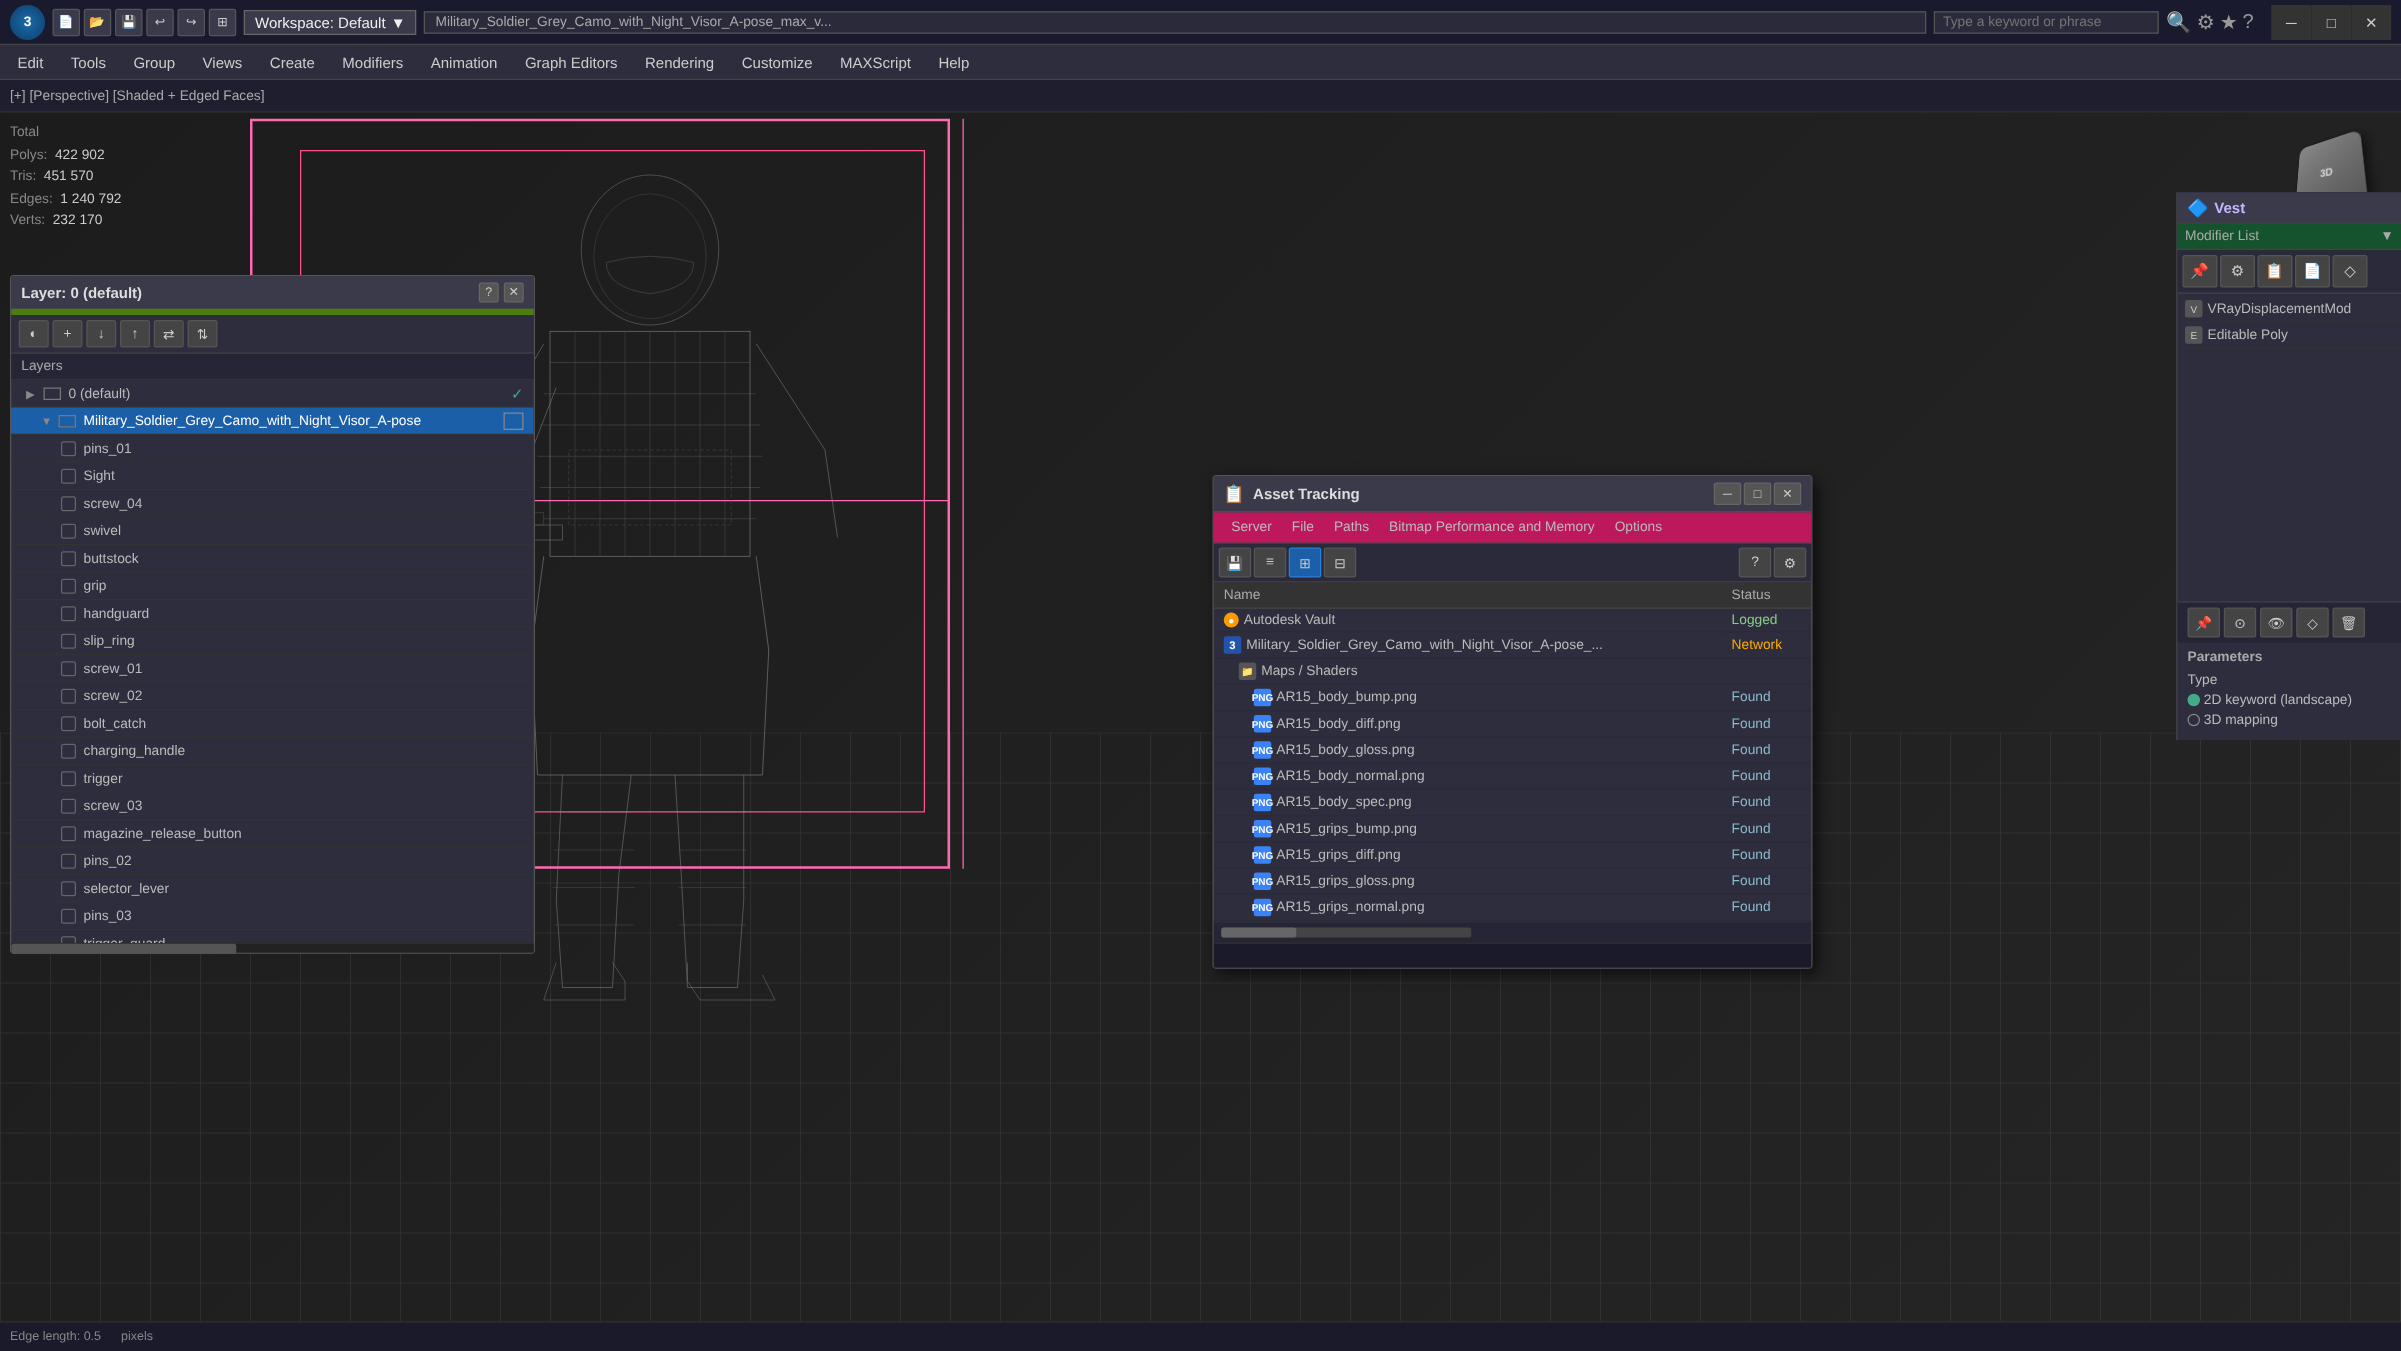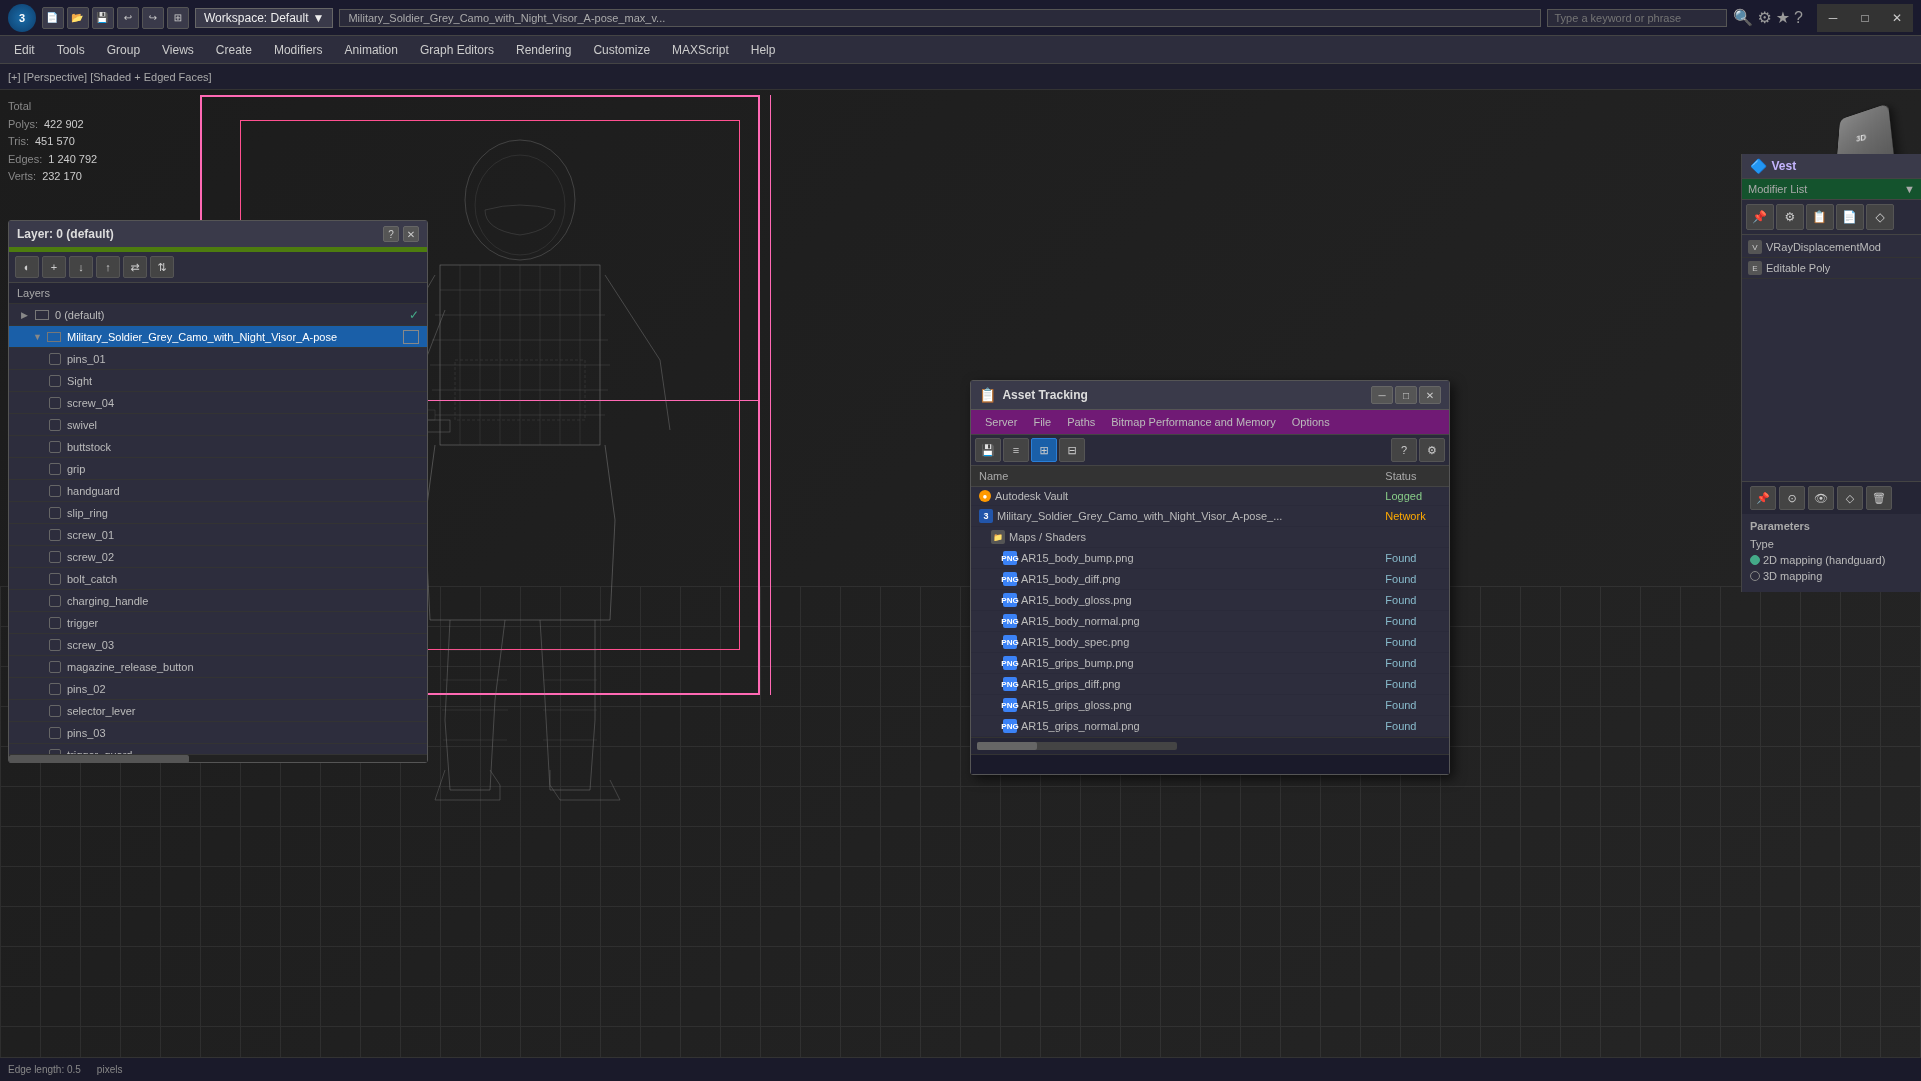--- a/index.html
+++ b/index.html
@@ -326,21 +326,21 @@
       border-bottom: 1px solid #555;
       cursor: move;
     }
     .asset-panel-header .title-area { display: flex; align-items: center; gap: 6px; }
     .asset-panel-header .panel-icon { color: #f90; font-size: 14px; }
     .asset-panel-header .title { color: #ddd; font-size: 12px; font-weight: bold; }
     .asset-panel-header .controls { display: flex; gap: 2px; }
     .asset-panel-header .wc { width: 22px; height: 18px; background: #555; border: 1px solid #666; color: #ccc; font-size: 10px; display:flex;align-items:center;justify-content:center; cursor:pointer; border-radius: 2px; }
     .asset-menu-bar {
       display: flex; align-items: center; gap: 0;
-      background: #701a75; padding: 3px 6px;
+      background: #be185d; padding: 3px 6px;
       border-bottom: 1px solid #444;
     }
     .asset-menu-bar .am-item {
       padding: 3px 8px; font-size: 11px; color: #bbb; cursor: pointer;
     }
     .asset-toolbar {
       display: flex; gap: 2px; padding: 3px 4px;
       background: #2a2a3a; border-bottom: 1px solid #444;
     }
     .asset-toolbar .at-btn {
@@ -743,21 +743,21 @@
       </div>
     </div>
     <div class="params-section">
       <div class="params-title">Parameters</div>
       <div class="params-row">
         <span>Type</span>
       </div>
       <div class="params-row">
         <div class="radio-option">
           <div class="radio-dot checked"></div>
-          <span>2D mapping (handguard)</span>
+          <span>2D keyword (landscape)</span>
         </div>
       </div>
       <div class="params-row">
         <div class="radio-option">
           <div class="radio-dot"></div>
           <span>3D mapping</span>
         </div>
       </div>
     </div>
   </div>

